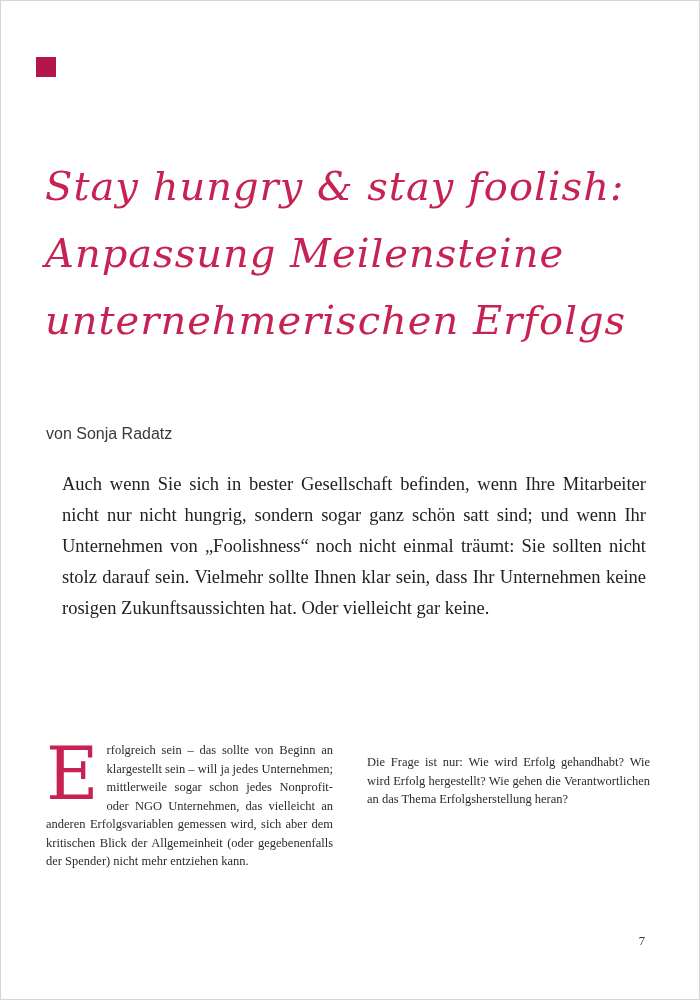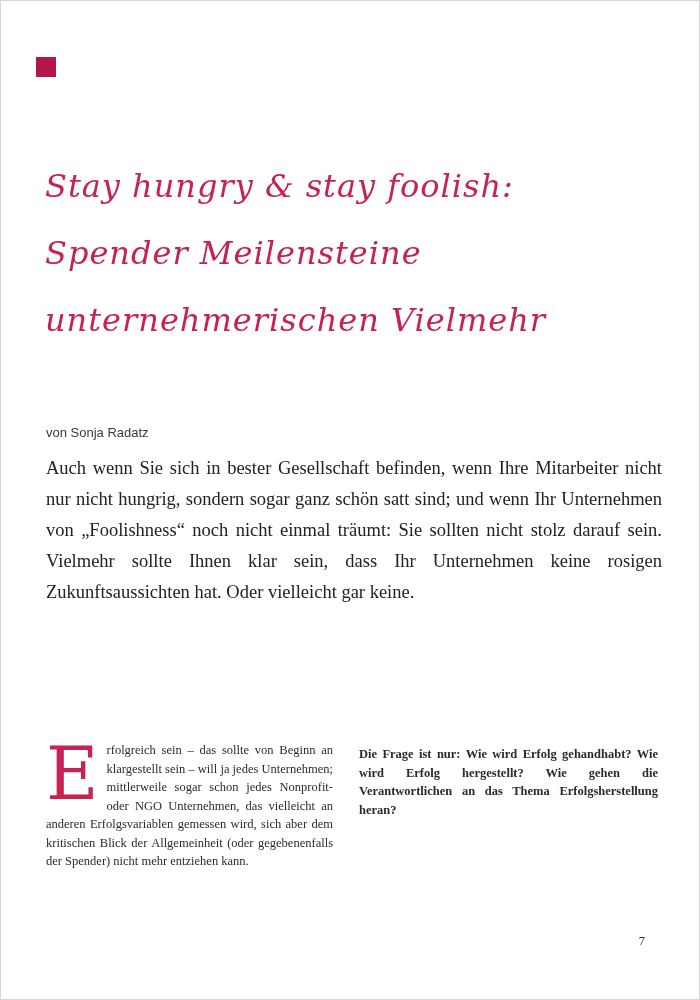--- a/index.html
+++ b/index.html
@@ -27,62 +27,62 @@
   }
   .title {
     position: absolute;
     left: 44px;
     top: 152px;
     width: 600px;
     margin: 0;
     font-family: "DejaVu Serif", serif;
     font-style: italic;
     font-weight: 400;
-    font-size: 32px;
+    font-size: 40px;
     line-height: 67px;
     letter-spacing: 1px;
     color: #c62253;
   }
   .title .title-line { display: block; }
   .byline {
     position: absolute;
     left: 45px;
     top: 424px;
     font-family: "Liberation Sans", sans-serif;
-    font-size: 13px;
+    font-size: 16px;
     color: #3a3a3a;
   }
   .lead {
     position: absolute;
     left: 45px;
     top: 452px;
     width: 616px;
     font-size: 18.5px;
     line-height: 31px;
     text-align: justify;
     color: #222222;
   }
-  .lead p { margin: 0; }
+  .lead p { margin: 16px; }
   .columns {
     position: absolute;
     left: 45px;
     top: 740px;
     width: 616px;
     display: flex;
     gap: 22px;
   }
   .col {
     font-size: 12.5px;
     line-height: 18.5px;
     text-align: justify;
     color: #2b2b2b;
   }
   .col-left  { width: 287px; }
   .col-right { width: 307px; }
-  .col p { margin: 4px; font-weight: bold; }
+  .col p { margin: 12px; }
   .dropcap {
     float: left;
     font-family: "DejaVu Serif", serif;
     font-size: 72px;
     line-height: 58px;
     padding-right: 8px;
     padding-top: 4px;
     color: #c62253;
   }
   .page-number {
@@ -95,22 +95,22 @@
 </style>
 </head>
 <body>
 
 <div class="page">
 
   <div class="accent-square"></div>
 
   <h1 class="title">
     <span class="title-line">Stay hungry &amp; stay foolish:</span>
-    <span class="title-line">Spender Meilensteine</span>
-    <span class="title-line">unternehmerischen Vielmehr</span>
+    <span class="title-line">Anpassung Meilensteine</span>
+    <span class="title-line">unternehmerischen Erfolgs</span>
   </h1>
 
   <div class="byline">von Sonja Radatz</div>
 
   <div class="lead">
     <p>Auch wenn Sie sich in bester Gesellschaft befinden, wenn Ihre Mitarbeiter nicht nur nicht hungrig, sondern sogar ganz schön satt sind; und wenn Ihr Unternehmen von „Foolishness“ noch nicht einmal träumt: Sie sollten nicht stolz darauf sein. Vielmehr sollte Ihnen klar sein, dass Ihr Unternehmen keine rosigen Zukunftsaussichten hat. Oder vielleicht gar keine.</p>
   </div>
 
   <div class="columns">
     <div class="col col-left">

